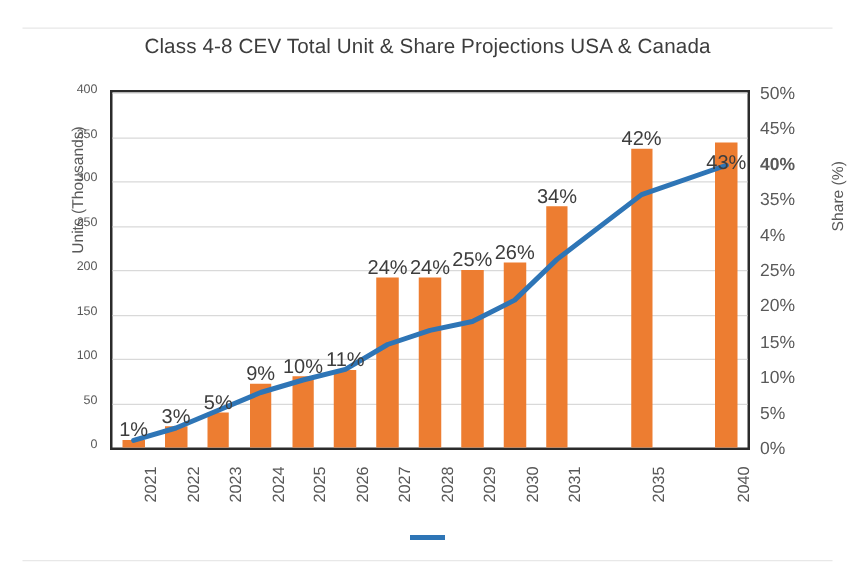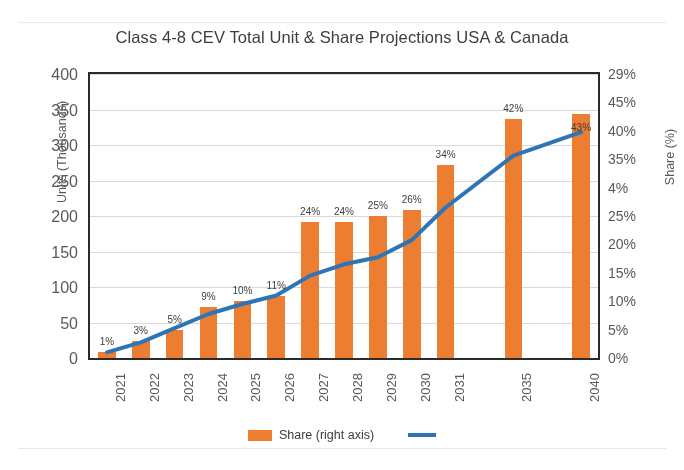--- a/index.html
+++ b/index.html
@@ -24,35 +24,35 @@
         border:2px solid #2b2b2b;box-sizing:border-box;background:#fff;}
   #gridlines{position:absolute;inset:0;}
   .gridline{position:absolute;left:0;right:0;height:1px;background:#d9d9d9;}
 
   
   #axis-left-title{
     position:absolute;left:-18px;top:145px;width:160px;
     transform:rotate(-90deg);transform-origin:center center;
     text-align:center;font-size:12.5px;color:#595959;
   }
-  .ytick-left{position:absolute;width:56px;text-align:right;font-size:16px;color:#595959;
+  .ytick-left{position:absolute;width:56px;text-align:right;font-size:10px;color:#595959;
               left:22px;line-height:1;}
 
   
   .ytick-right{position:absolute;width:56px;text-align:left;font-size:14px;color:#595959;
                left:608px;line-height:1;}
   #axis-right-title{
     position:absolute;left:590px;top:150px;width:160px;
     transform:rotate(-90deg);transform-origin:center center;
     text-align:center;font-size:12.5px;color:#595959;
   }
 
   
   .bar{position:absolute;bottom:0;background:#ED7D31;}
-  .bar-label{position:absolute;font-size:10px;color:#3d3d3d;text-align:center;
+  .bar-label{position:absolute;font-size:16px;color:#3d3d3d;text-align:center;
              white-space:nowrap;}
 
   
   .xtick{position:absolute;top:366px;font-size:13px;color:#595959;
          transform:rotate(-90deg);transform-origin:left top;white-space:nowrap;}
 
   
   #legend{position:absolute;left:0;top:428px;width:684px;
           display:flex;justify-content:center;align-items:center;gap:34px;}
   .legend-item{display:flex;align-items:center;gap:7px;}
@@ -88,23 +88,23 @@
     </div>
   <div id="yticks-right">
       <div class="ytick-right" style="top: 351px;">0%</div>
       <div class="ytick-right" style="top: 322.6px;">5%</div>
       <div class="ytick-right" style="top: 294.2px;">10%</div>
       <div class="ytick-right" style="top: 265.8px;">15%</div>
       <div class="ytick-right" style="top: 237.4px;">20%</div>
       <div class="ytick-right" style="top: 209px;">25%</div>
       <div class="ytick-right" style="top: 180.6px;">4%</div>
       <div class="ytick-right" style="top: 152.2px;">35%</div>
-      <div class="ytick-right" style="top: 123.8px;">40%</div>
+      <div class="ytick-right" style="top: 123.8px; font-weight: bold;">40%</div>
       <div class="ytick-right" style="top: 95.4px;">45%</div>
-      <div class="ytick-right" style="top: 67px;">29%</div>
+      <div class="ytick-right" style="top: 67px;">50%</div>
     </div>
 
   <div id="plot">
     <div id="gridlines">
         <div class="gridline" style="top: 248.5px;"></div>
         <div class="gridline" style="top: 213px;"></div>
         <div class="gridline" style="top: 177.5px;"></div>
         <div class="gridline" style="top: 142px;"></div>
         <div class="gridline" style="top: 106.5px;"></div>
         <div class="gridline" style="top: 71px;"></div>
@@ -157,22 +157,18 @@
       <div class="xtick" style="left: 350px; top: 402px;">2028</div>
       <div class="xtick" style="left: 383.867px; top: 402px;">2029</div>
       <div class="xtick" style="left: 417.733px; top: 402px;">2030</div>
       <div class="xtick" style="left: 451.6px; top: 402px;">2031</div>
       <div class="xtick" style="left: 519.333px; top: 402px;">2035</div>
       <div class="xtick" style="left: 587.067px; top: 402px;">2040</div>
     </div>
 
   <div id="legend">
       <div class="legend-item">
-        <span class="swatch-bar" style="background: rgb(237, 125, 49);"></span>
-        <span class="legend-label">Share (right axis)</span>
-      </div>
-      <div class="legend-item">
         <span class="swatch-line" style="background: rgb(46, 117, 182);"></span>
       </div>
     </div>
 
   <div class="hairline" id="rule-bottom"></div>
 </div>
 
 </body></html>

